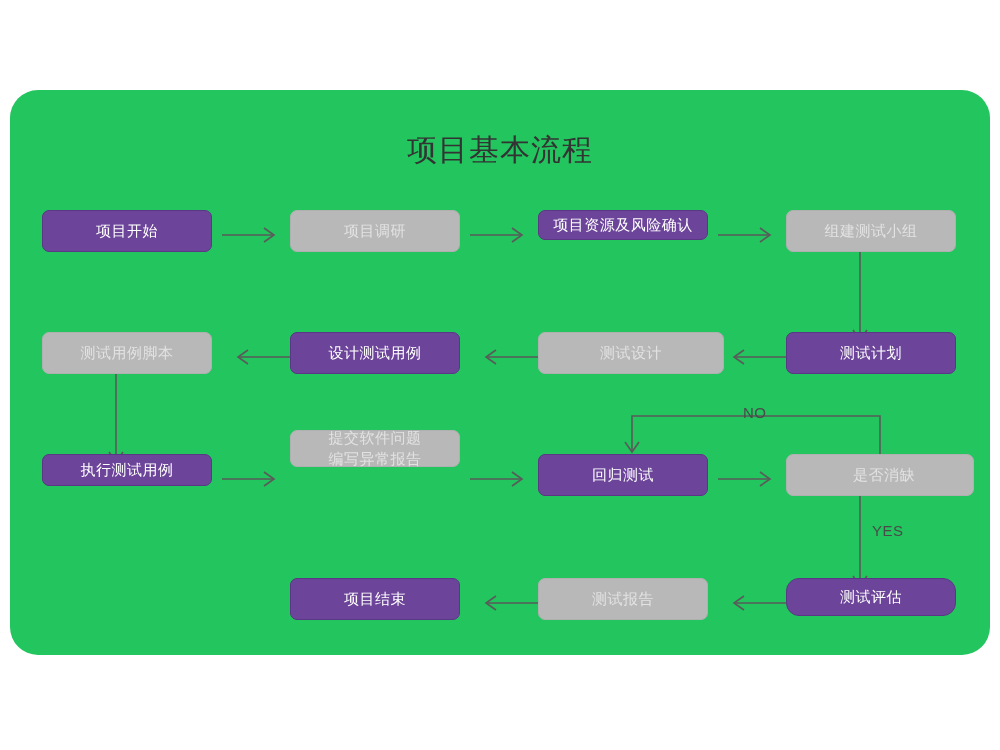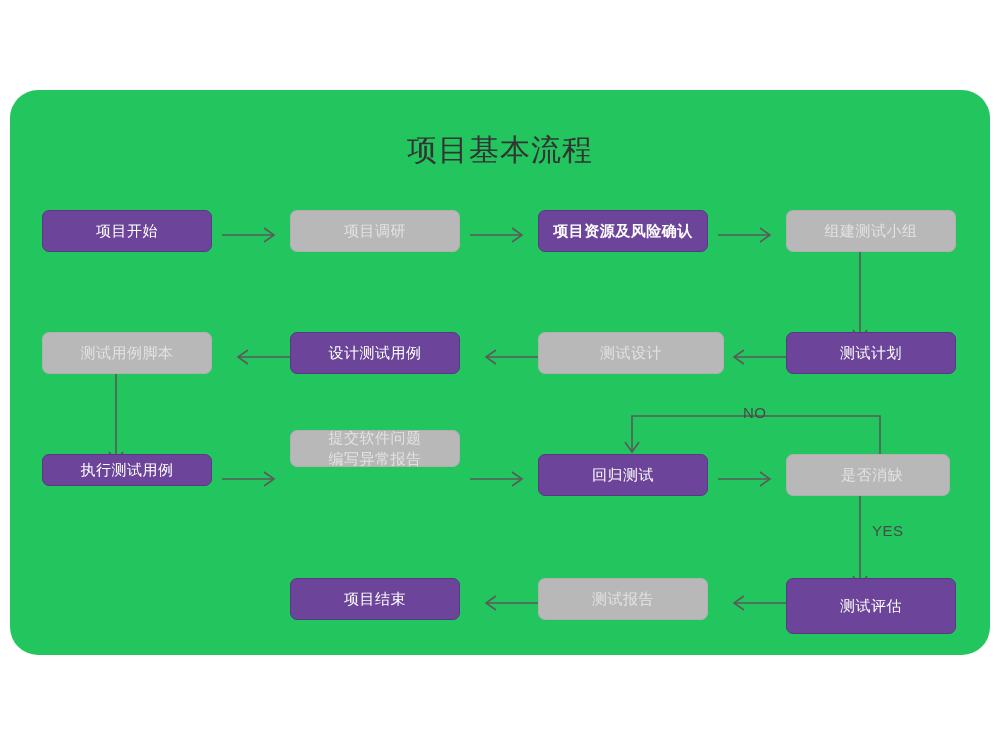--- a/index.html
+++ b/index.html
@@ -164,34 +164,34 @@
       <polyline class="head" points="734,506 724,513 734,520"></polyline>
     </g>
     <g>
       <line x1="528" y1="513" x2="476" y2="513"></line>
       <polyline class="head" points="486,506 476,513 486,520"></polyline>
     </g>
   </svg>
 
   <div class="node purple" style="left:32px; top:120px; width:170px; height:42px;">项目开始</div>
   <div class="node gray" style="left:280px; top:120px; width:170px; height:42px;">项目调研</div>
-  <div class="node purple" style="left:528px; top:120px; width:170px; height:42px;font-weight:bold;">项目资源及风险确认</div>
+  <div class="node purple" style="left:528px; top:120px; width:170px; height:30px;">项目资源及风险确认</div>
   <div class="node gray" style="left:776px; top:120px; width:170px; height:42px;">组建测试小组</div>
 
   <div class="node gray" style="left:32px; top:242px; width:170px; height:42px;">测试用例脚本</div>
   <div class="node purple" style="left:280px; top:242px; width:170px; height:42px;">设计测试用例</div>
   <div class="node gray" style="left:528px; top:242px; width:186px; height:42px;">测试设计</div>
   <div class="node purple" style="left:776px; top:242px; width:170px; height:42px;">测试计划</div>
 
   <div class="node purple" style="left:32px; top:364px; width:170px; height:32px;">执行测试用例</div>
   <div class="node gray" style="left:280px; top:340px; width:170px; height:37px;">提交软件问题
 编写异常报告</div>
   <div class="node purple" style="left:528px; top:364px; width:170px; height:42px;">回归测试</div>
-  <div class="node gray" style="left:776px; top:364px; width:164px; height:42px;padding-left:8px;">是否消缺</div>
+  <div class="node gray" style="left:776px; top:364px; width:188px; height:42px;padding-left:8px;">是否消缺</div>
 
   <div class="node purple" style="left:280px; top:488px; width:170px; height:42px;">项目结束</div>
   <div class="node gray" style="left:528px; top:488px; width:170px; height:42px;">测试报告</div>
-  <div class="node purple" style="left:776px; top:488px; width:170px; height:56px;">测试评估</div>
+  <div class="node purple" style="left:776px; top:488px; width:170px; height:38px;border-radius:13px;">测试评估</div>
 
   <div class="edge-label" style="left:733px; top:314px;">NO</div>
   <div class="edge-label" style="left:862px; top:432px;">YES</div>
 
 </div>
 
 </body></html>

